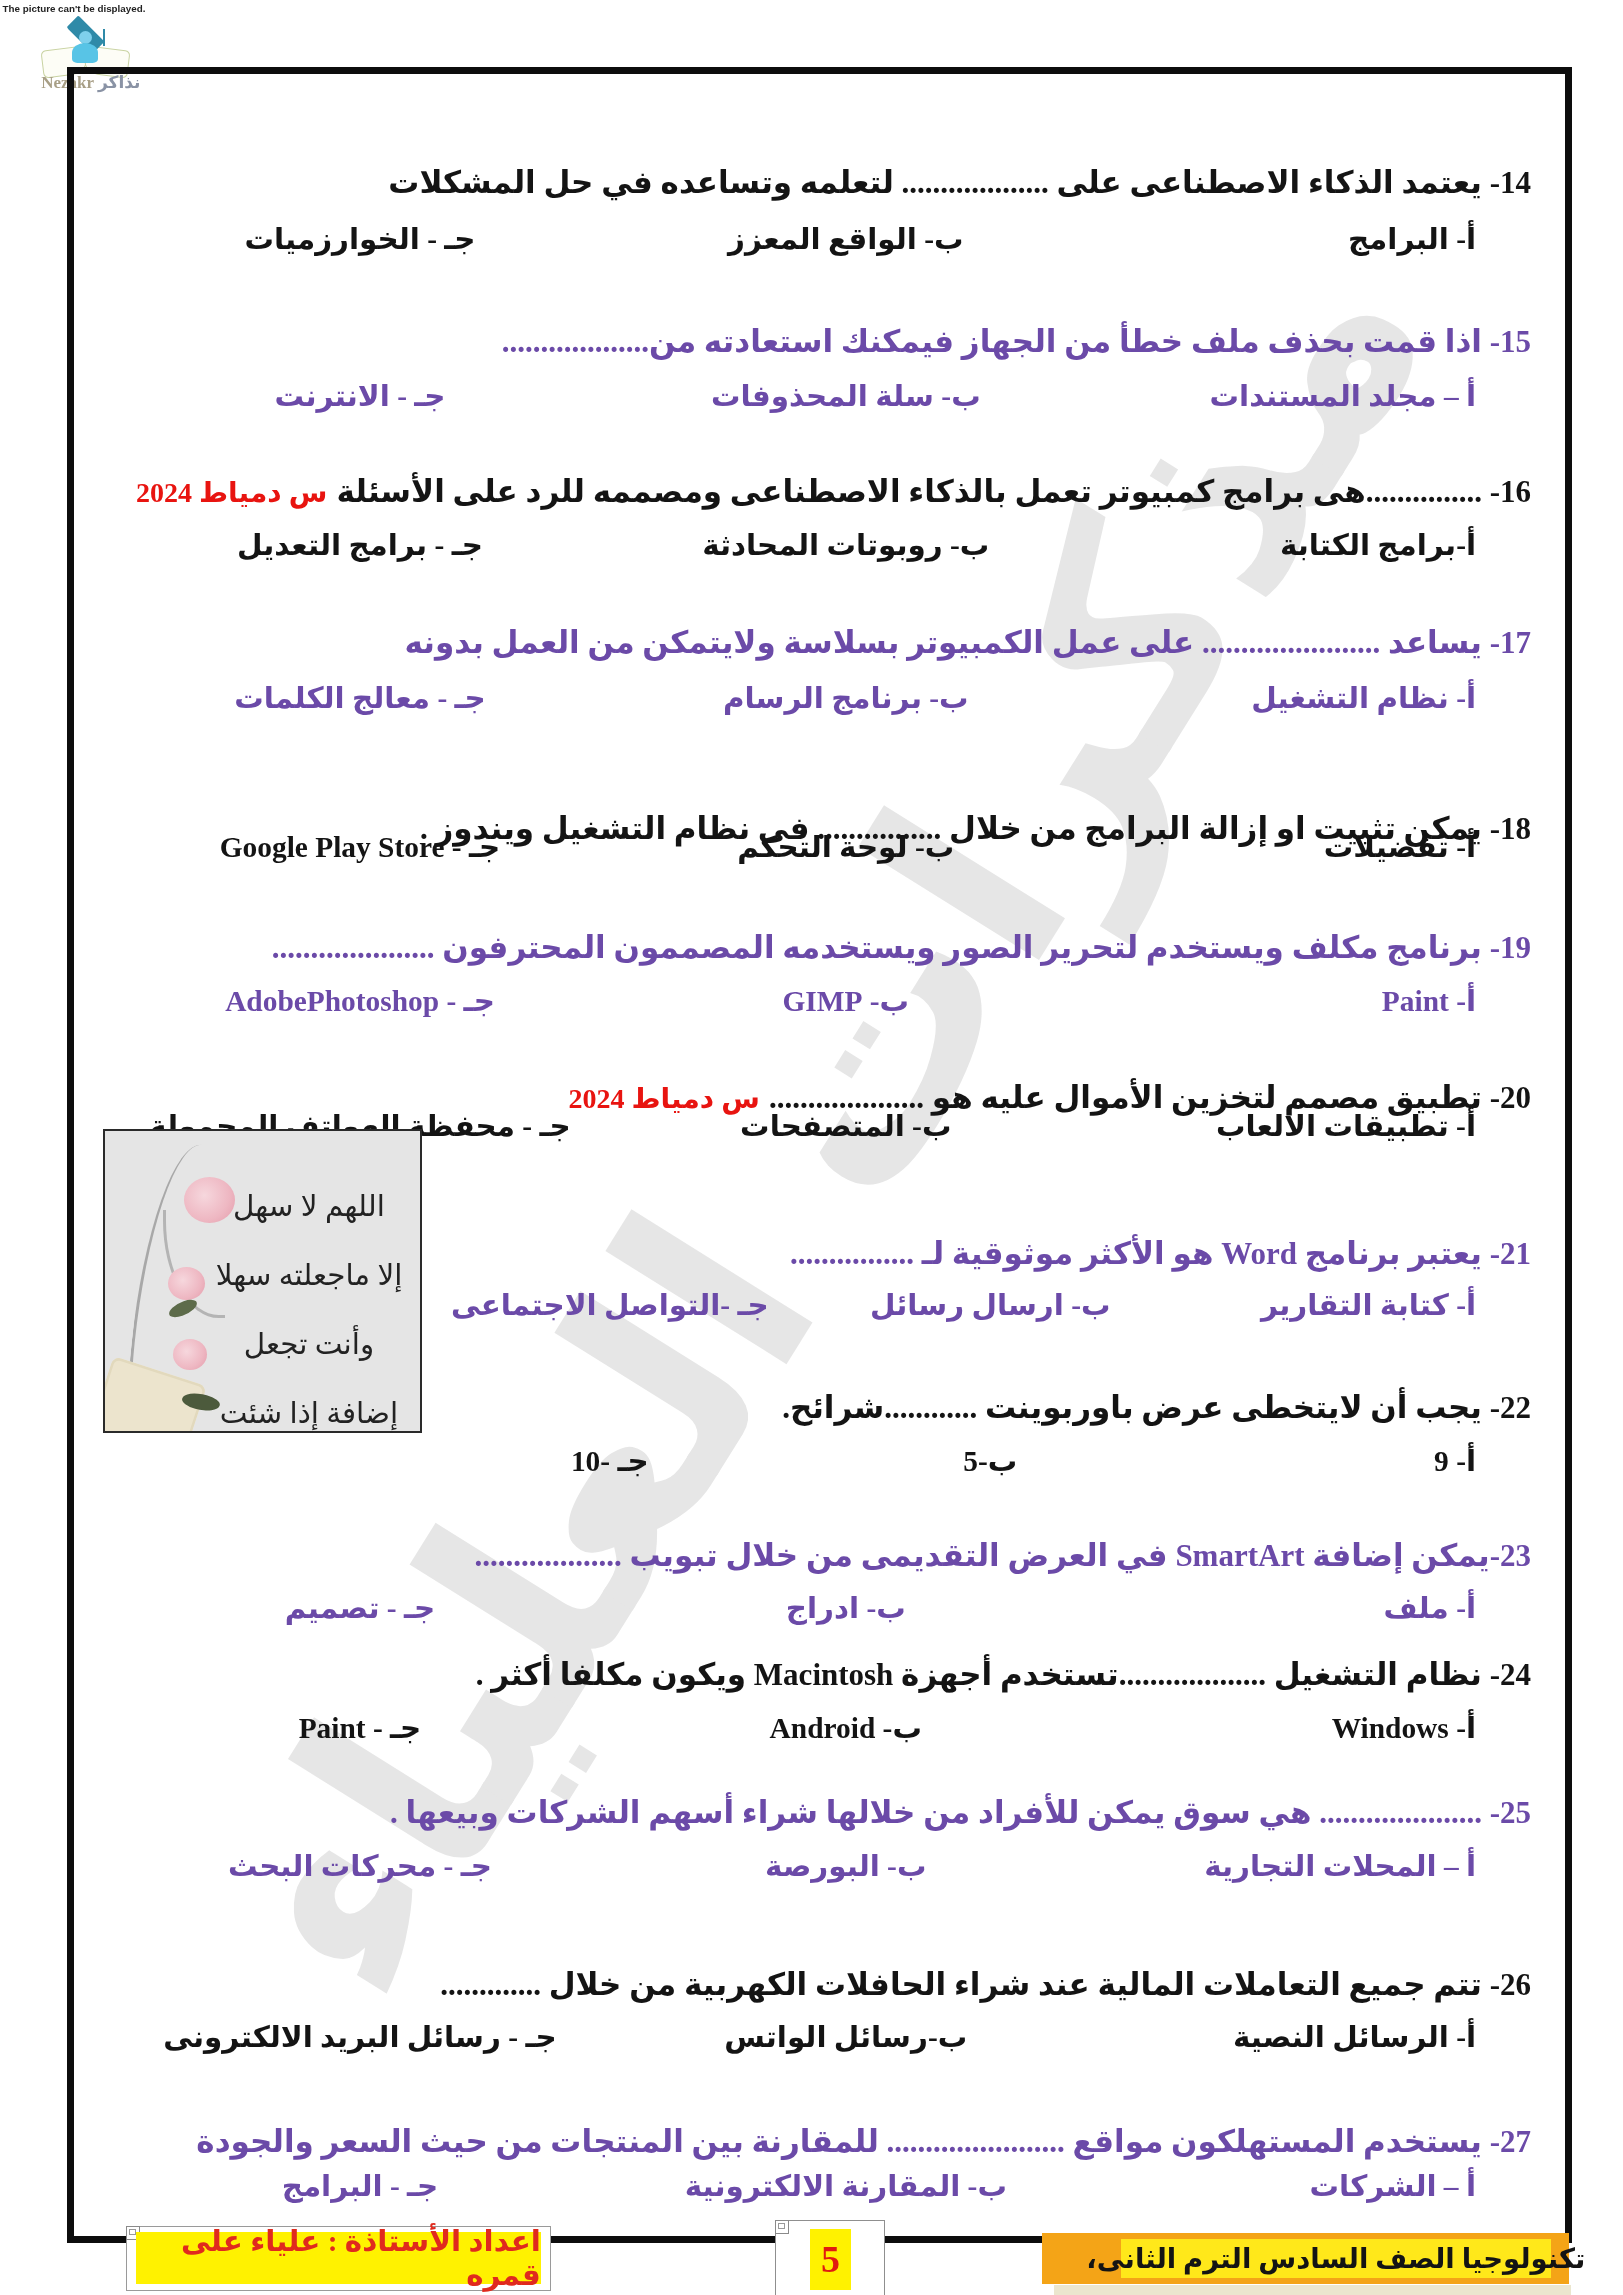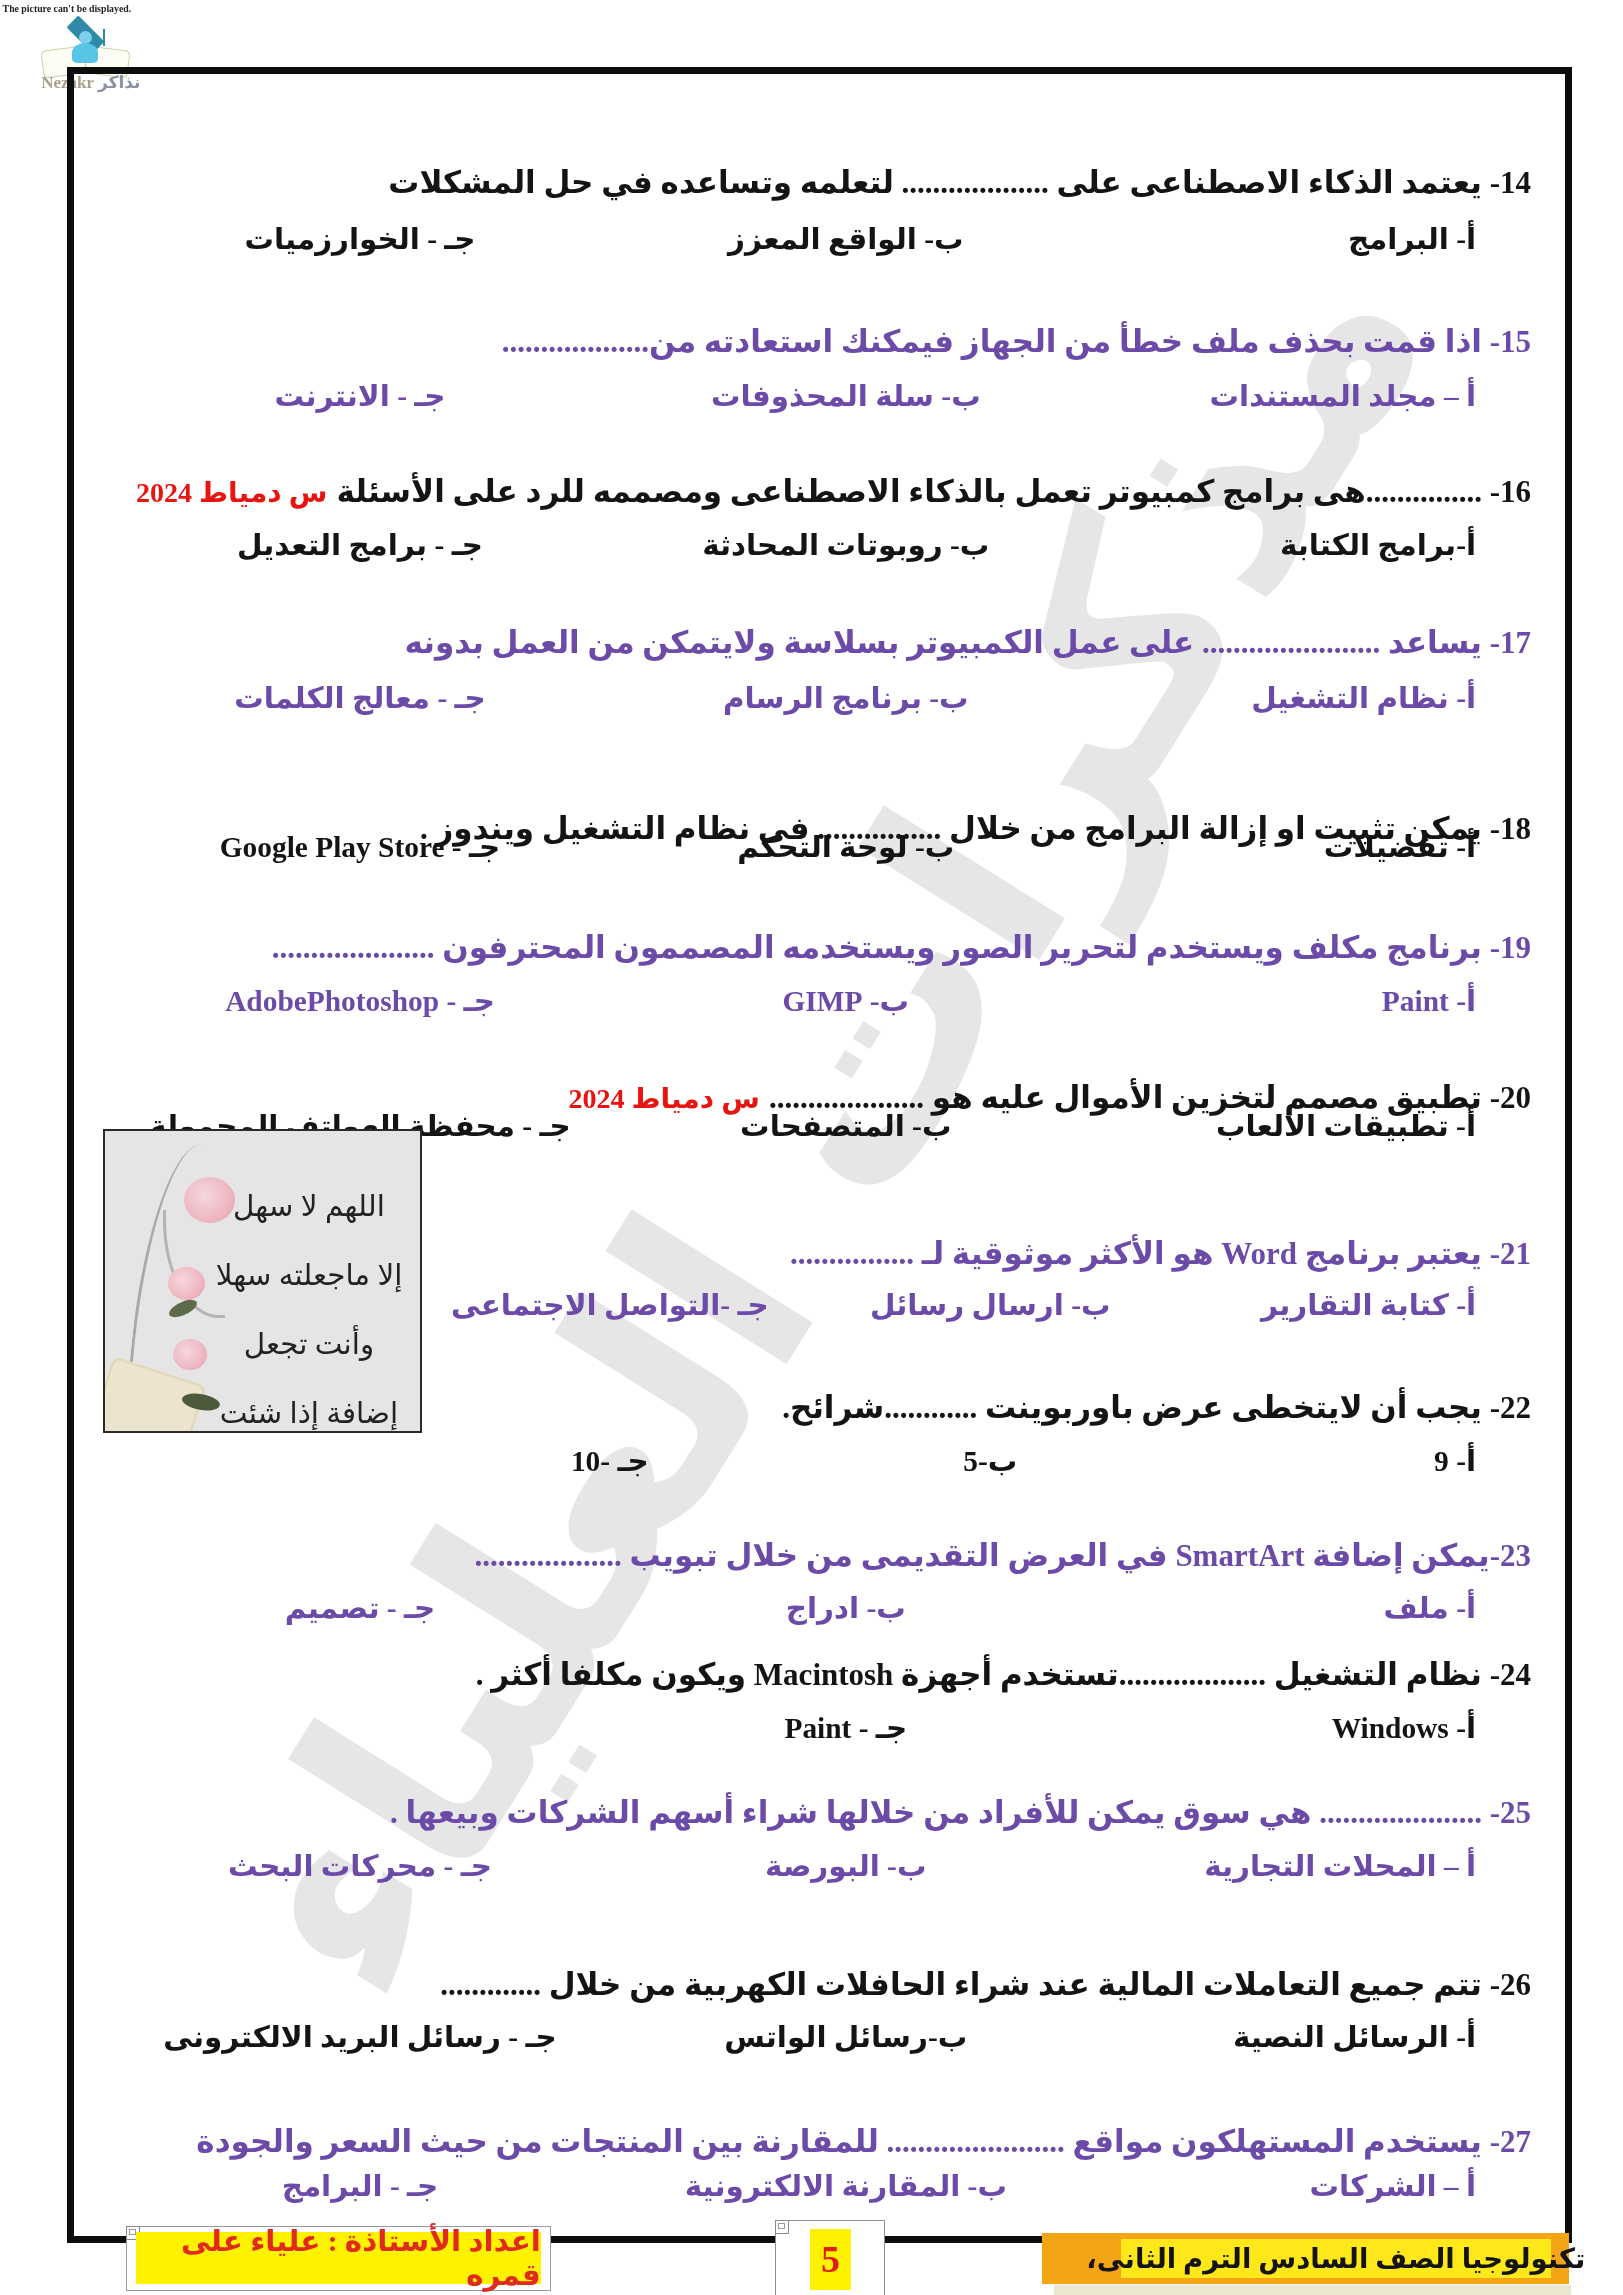--- a/index.html
+++ b/index.html
@@ -1,21 +1,21 @@
 <!DOCTYPE html>
 <html lang="ar" dir="rtl" style="font-size:10.5px"><head>
 <meta charset="utf-8">
 <style>
   html,body{margin:0;padding:0;background:#ffffff;}
   .page{
     position:relative;width:1623px;height:2295px;background:#ffffff;overflow:hidden;
     font-family:"Liberation Serif","DejaVu Sans",serif;direction:rtl;
   }
   
-  .artifact-note{position:absolute;top:2.6px;left:2.6px;direction:ltr;font-family:Liberation Serif, serif;
+  .artifact-note{position:absolute;top:2.6px;left:2.6px;direction:ltr;font-family:Liberation Sans, sans-serif;
     font-size:9.8px;font-weight:bold;color:#222;}
   .logo{position:absolute;top:14.4px;left:38px;width:98px;height:79px;direction:ltr;}
   .logo .book-l,.logo .book-r{position:absolute;top:34px;width:42px;height:26px;background:#fdfdf6;border:1.3px solid #c9d3a2;}
   .logo .book-l{left:3.9px;border-radius:5.2px 0 40% 5.2px;transform:rotate(-7deg);}
   .logo .book-r{left:47px;border-radius:0 5.2px 5.2px 40%;transform:rotate(7deg);}
   .logo .head{position:absolute;top:17px;left:41px;width:13px;height:13px;border-radius:50%;background:#7fd0ec;}
   .logo .body{position:absolute;top:29px;left:34px;width:26px;height:19.6px;background:#58c4e6;border-radius:50% 50% 20% 20%;}
   .logo .cap{position:absolute;top:1.3px;left:29px;width:37px;height:37px;background:#2f8aa8;transform:rotate(45deg) scale(1,.45);border-radius:2.6px;}
   .logo .tassel{position:absolute;top:14.4px;left:65px;width:2px;height:17px;background:#2f8aa8;}
   .logo .brand{position:absolute;top:58px;left:-9.2px;width:124px;text-align:center;font-size:17px;font-weight:bold;
@@ -154,20 +154,21 @@
       </div>
       <div class="q-line c-purple" style="top: 1535px;"><span>23-يمكن إضافة SmartArt في العرض التقديمى من خلال تبويب ...................</span></div>
       <div class="opt-row c-purple" style="top: 1589px;">
         <div class="opt-a">أ-  ملف</div>
         <div class="opt-b">ب- ادراج</div>
         <div class="opt-c">جـ - تصميم</div>
       </div>
       <div class="q-line c-black" style="top: 1654px;"><span>24- نظام التشغيل ...................تستخدم أجهزة Macintosh ويكون مكلفا أكثر .</span></div>
       <div class="opt-row c-black" style="top: 1709px;">
         <div class="opt-a">أ- Windows</div>
+        <div class="opt-b">ب- Android</div>
         <div class="opt-c">جـ - Paint</div>
       </div>
       <div class="q-line c-purple" style="top: 1792px;"><span>25- ..................... هي سوق يمكن للأفراد من خلالها شراء أسهم الشركات وبيعها .</span></div>
       <div class="opt-row c-purple" style="top: 1847px;">
         <div class="opt-a">أ – المحلات التجارية</div>
         <div class="opt-b">ب- البورصة</div>
         <div class="opt-c">جـ - محركات البحث</div>
       </div>
       <div class="q-line c-black" style="top: 1964px;"><span>26-  تتم جميع التعاملات المالية عند شراء الحافلات الكهربية من خلال .............</span></div>
       <div class="opt-row c-black" style="top: 2018px;">

